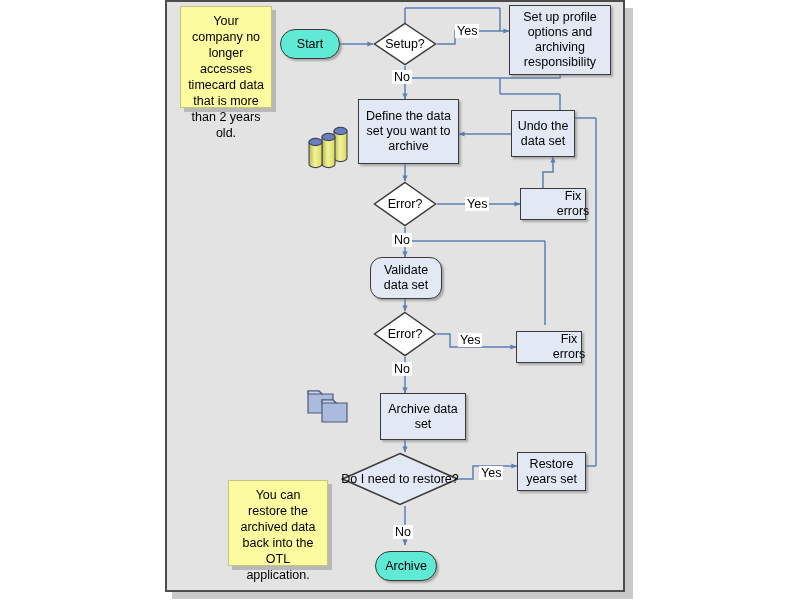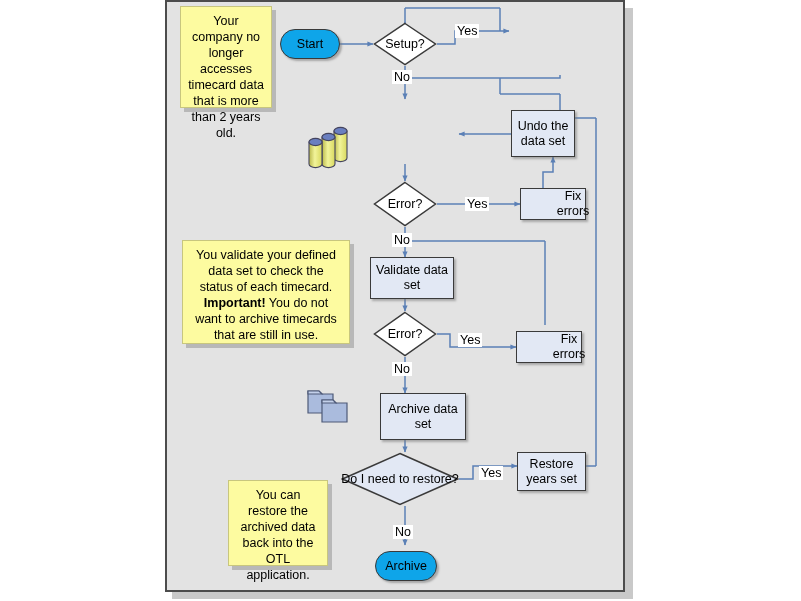--- a/index.html
+++ b/index.html
@@ -22,21 +22,21 @@
         font-size:12.5px;line-height:16px;padding:6px 7px;
         box-shadow:4px 4px 0 rgba(150,150,150,.55);}
   .note b{font-weight:bold;}
 
   
   .node{position:absolute;box-sizing:border-box;display:flex;
         align-items:center;justify-content:center;text-align:center;
         color:#000;font-size:12.5px;line-height:15px;}
   .proc{background:#e2e8f4;border:1.6px solid #3a3a3a;
         box-shadow:2px 2px 2px rgba(120,120,120,.55);padding-left:40px;}
-  .term{background:#0ea5e9;border:1.6px solid #3a3a3a;border-radius:22px;
+  .term{background:#5eead4;border:1.6px solid #3a3a3a;border-radius:22px;
         box-shadow:2px 2px 2px rgba(120,120,120,.55);align-items:center;}
   .dec{background:transparent;border:none;}
   .dec .dtxt{position:relative;z-index:2;}
   .dec svg{position:absolute;left:0;top:0;}
 
   
   .elabel{position:absolute;background:#ffffff;color:#000;font-size:12.5px;
           line-height:14px;padding:0 2px;}
 
   
@@ -104,23 +104,20 @@
       <path d="M596,118 L560,118"></path>
 
       <path d="M405,506 L405,545" marker-end="url(#ar)"></path>
     </g>
   </svg>
 
   <div class="note" style="left:180px;top:6px;width:92px;height:102px;">
     <span>Your company no longer accesses timecard data that is more than 2 years old.</span>
   </div>
 
-  <div class="note" style="left:182px;top:240px;width:168px;height:104px;">
-    <span>You validate your defined data set to check the status of each timecard. </span><b>Important!</b><span> You do not want to archive timecards that are still in use.</span>
-  </div>
 
   <div class="note" style="left:228px;top:480px;width:100px;height:86px;">
     <span>You can restore the archived data back into the OTL application.</span>
   </div>
 
   <div class="clip" style="left:303px;top:122px;width:52px;height:48px;">
     <svg width="52" height="48" viewBox="0 0 52 48">
       <defs>
         <linearGradient id="cyl" x1="0" y1="0" x2="1" y2="0">
           <stop offset="0" stop-color="#b9b84a"></stop>
@@ -154,38 +151,44 @@
     <span>Start</span>
   </div>
 
   <div class="node dec" style="left:373px;top:22px;width:64px;height:44px;">
     <svg width="64" height="44" viewBox="0 0 64 44">
       <path d="M32,1.5 L62.5,22 L32,42.5 L1.5,22 z" fill="#ffffff" stroke="#3a3a3a" stroke-width="1.5"></path>
     </svg>
     <span class="dtxt">Setup?</span>
   </div>
 
-
+  <div class="node proc" style="left:509px;top:5px;width:102px;height:70px;padding:0 4px;">
+    <span>Set up profile options and archiving responsibility</span>
+  </div>
+
+  <div class="node proc" style="left:358px;top:99px;width:101px;height:65px;padding:0 4px;">
+    <span>Define the data set you want to archive</span>
+  </div>
 
   <div class="node proc" style="left:511px;top:110px;width:64px;height:47px;padding:0 3px;">
     <span>Undo the data set</span>
   </div>
 
   <div class="node dec" style="left:373px;top:181px;width:64px;height:46px;">
     <svg width="64" height="46" viewBox="0 0 64 46">
       <path d="M32,1.5 L62.5,23 L32,44.5 L1.5,23 z" fill="#ffffff" stroke="#3a3a3a" stroke-width="1.5"></path>
     </svg>
     <span class="dtxt">Error?</span>
   </div>
 
   <div class="node proc" style="left:520px;top:188px;width:66px;height:32px;">
     <span>Fix errors</span>
   </div>
 
-  <div class="node proc" style="left:370px;top:257px;width:84px;height:42px;padding:0 3px;">
+  <div class="node proc" style="left:370px;top:257px;width:72px;height:42px;padding:0 3px;border-radius:12px;">
     <span>Validate data set</span>
   </div>
 
   <div class="node dec" style="left:373px;top:311px;width:64px;height:46px;">
     <svg width="64" height="46" viewBox="0 0 64 46">
       <path d="M32,1.5 L62.5,23 L32,44.5 L1.5,23 z" fill="#ffffff" stroke="#3a3a3a" stroke-width="1.5"></path>
     </svg>
     <span class="dtxt">Error?</span>
   </div>
 

